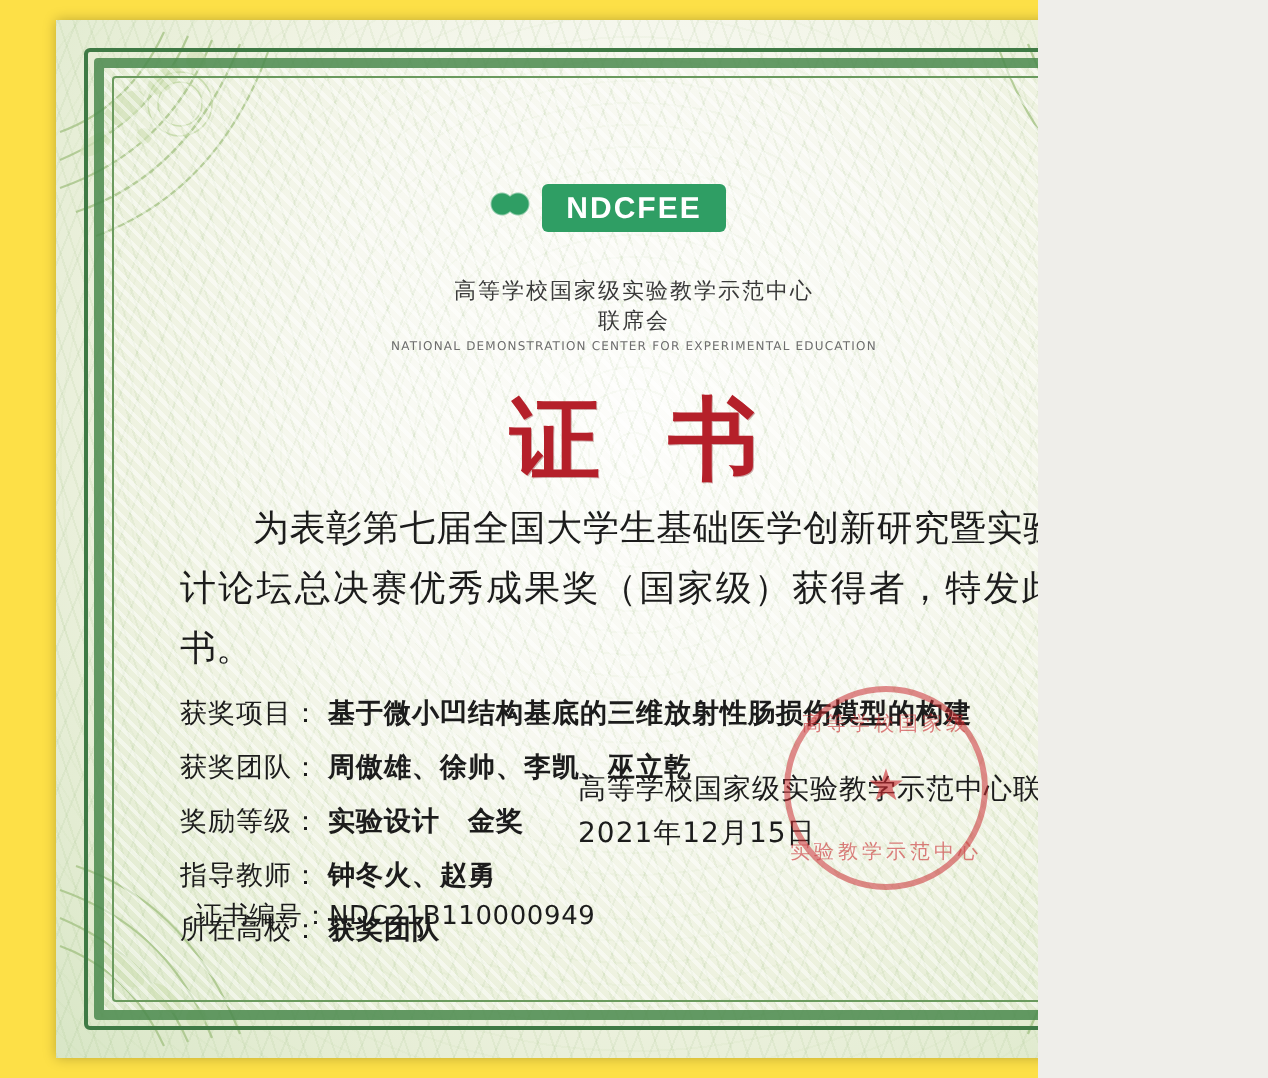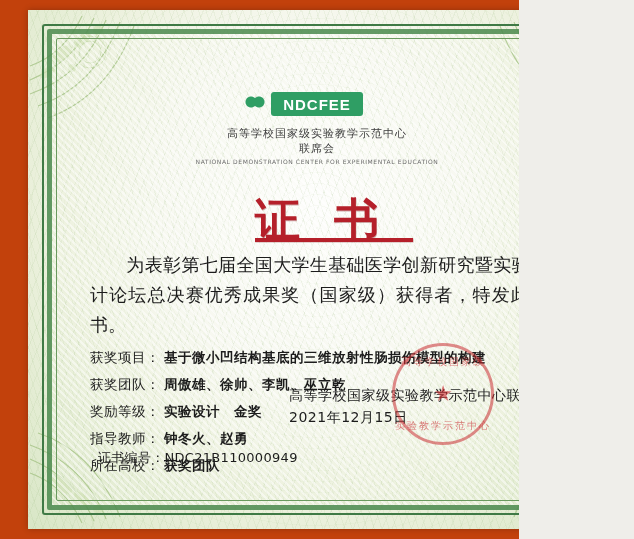--- a/index.html
+++ b/index.html
@@ -12,21 +12,21 @@
     background: #efeeea;
     font-family: "DejaVu Sans", "Liberation Sans", sans-serif;
     overflow: hidden;
   }
 
   
   .photo {
     position: relative;
     width: 519px;
     height: 539px;
-    background: #c2410c;
+    background: #fde047;
     overflow: hidden;
   }
 
   
   .cert {
     position: absolute;
     left: 28px;
     top: 10px;
     width: 578px;
     height: 519px;
@@ -123,21 +123,21 @@
     position: absolute;
     left: -26px;
     top: 1px;
     width: 20px;
     height: 18px;
     background:
       radial-gradient(circle at 30% 50%, #2f9e64 0 5px, rgba(0,0,0,0) 6px),
       radial-gradient(circle at 70% 50%, #2f9e64 0 5px, rgba(0,0,0,0) 6px);
   }
   .logo-cn {
-    margin-top: 10px;
+    margin-top: 22px;
     font-size: 11px;
     color: #3a3a3a;
     letter-spacing: 1px;
     line-height: 15px;
   }
   .logo-en {
     margin-top: 2px;
     font-size: 6px;
     color: #6d6d6d;
     letter-spacing: .6px;
@@ -150,21 +150,20 @@
     left: 0; right: 0;
     top: 140px;
     text-align: center;
     color: #b5202a;
     font-size: 45px;
     font-weight: bold;
     letter-spacing: 34px;
     text-indent: 34px;
     font-family: "DejaVu Serif", "Liberation Serif", serif;
     text-shadow: 0.5px 0.5px 0 rgba(120,10,15,0.35);
-    text-decoration: underline;
   }
 
   
   .para {
     position: absolute;
     left: 22px;
     right: 18px;
     top: 200px;
     font-size: 18px;
     line-height: 30px;

